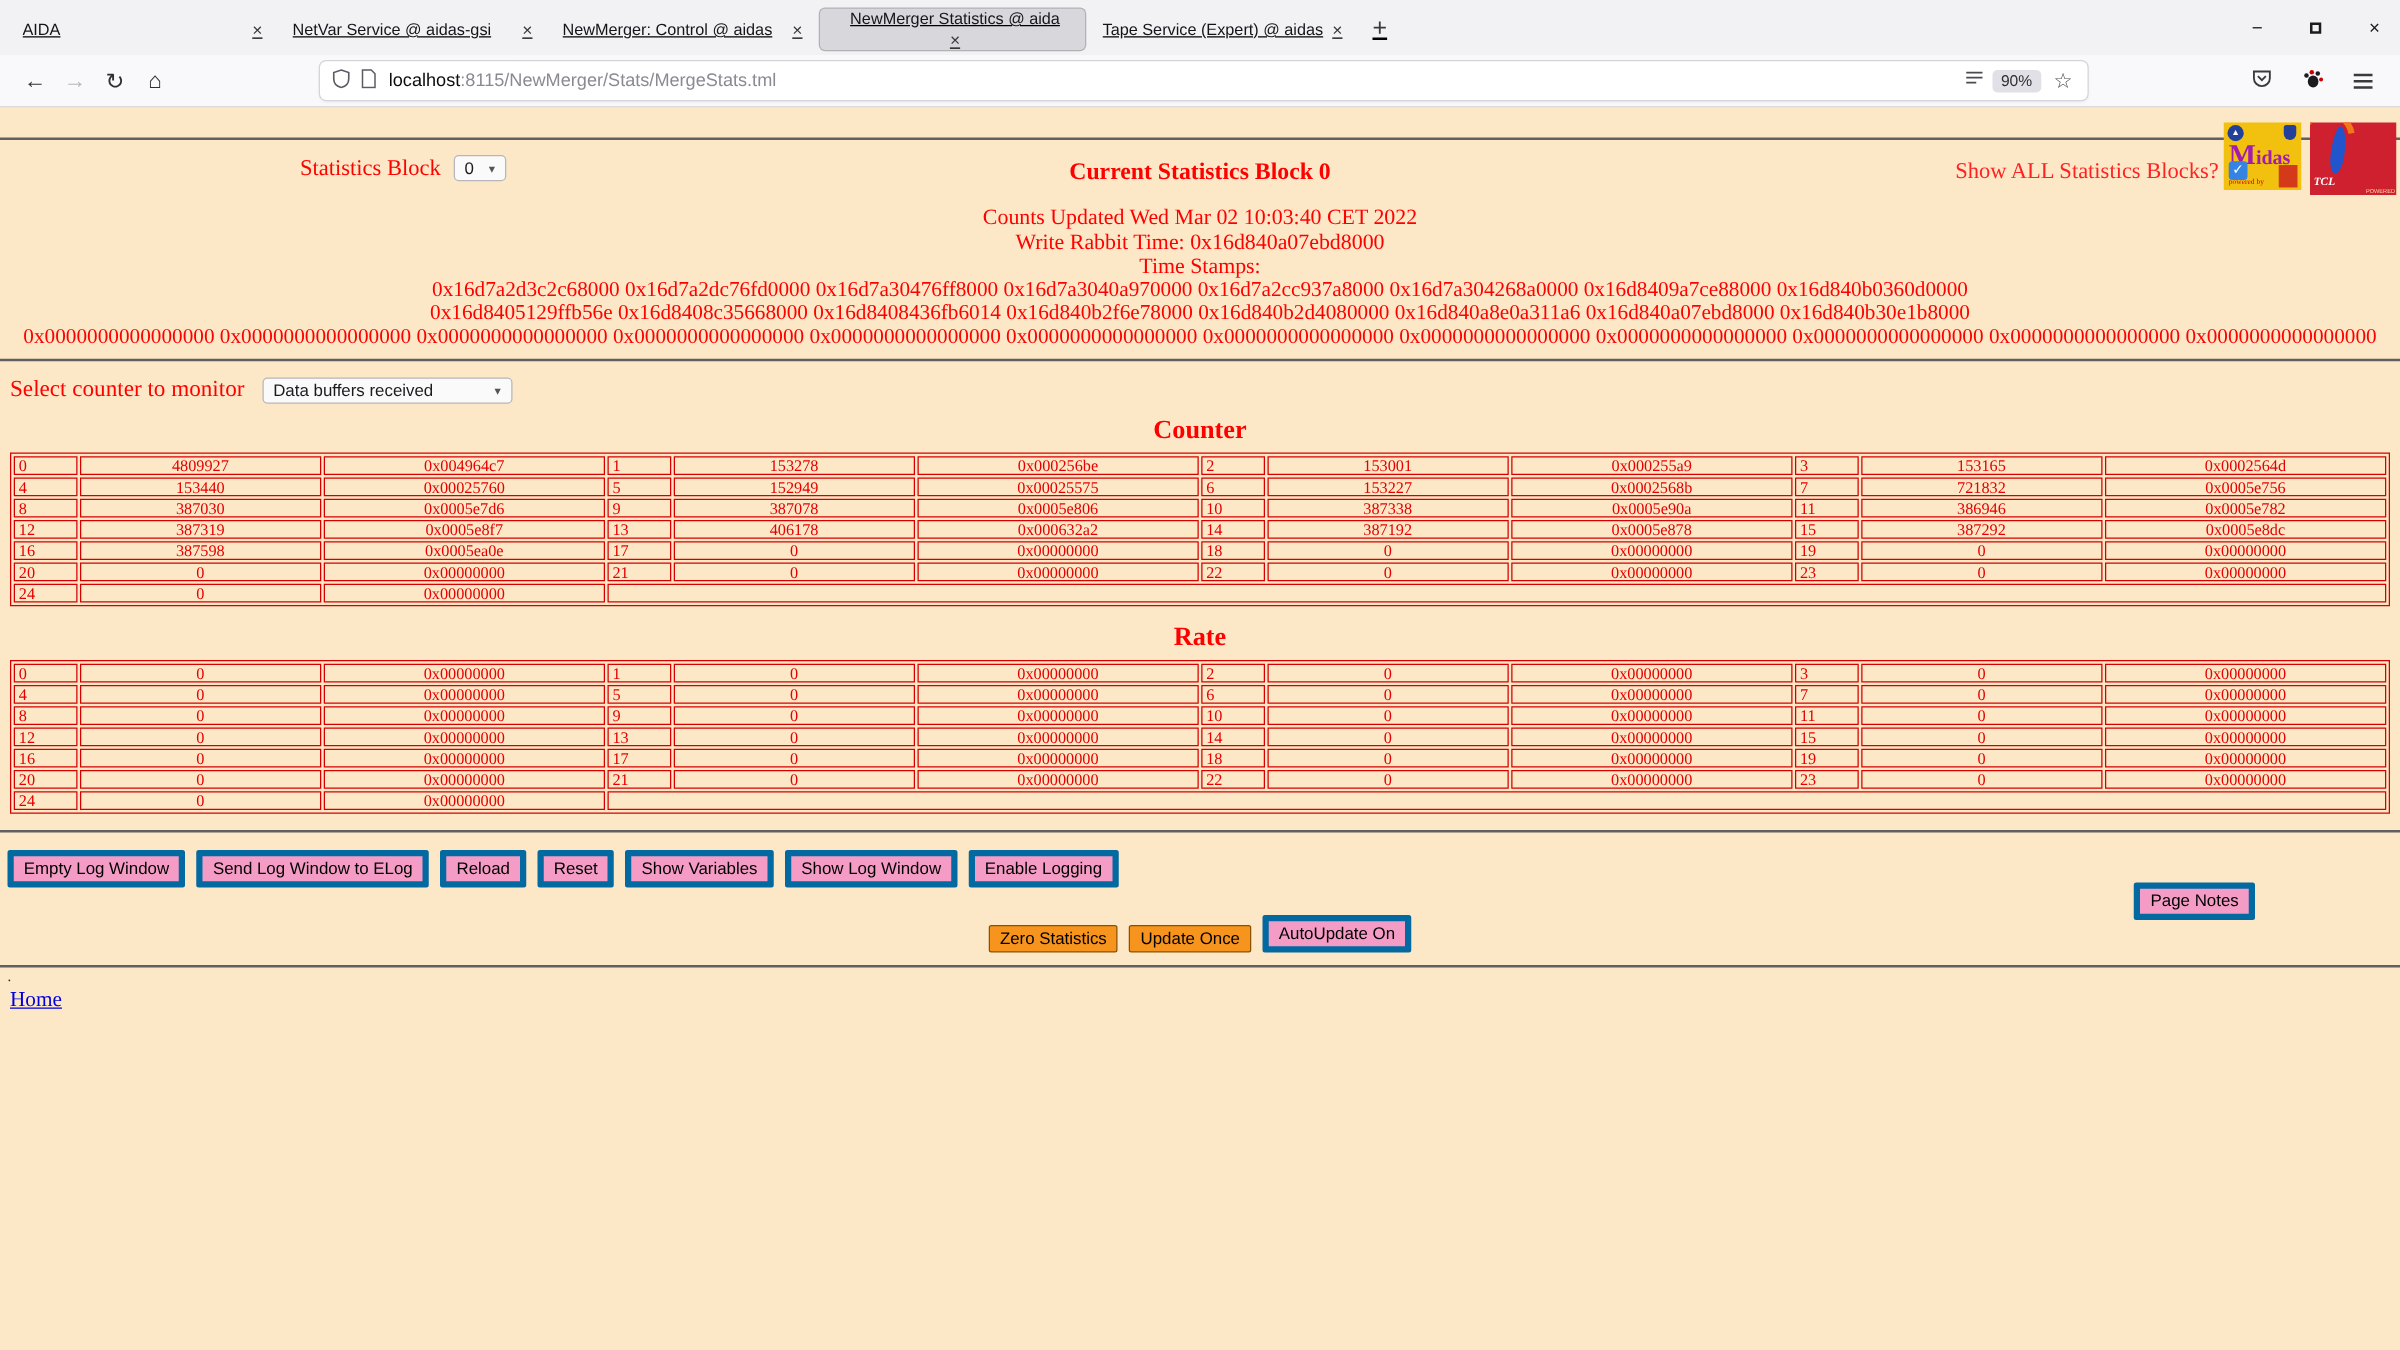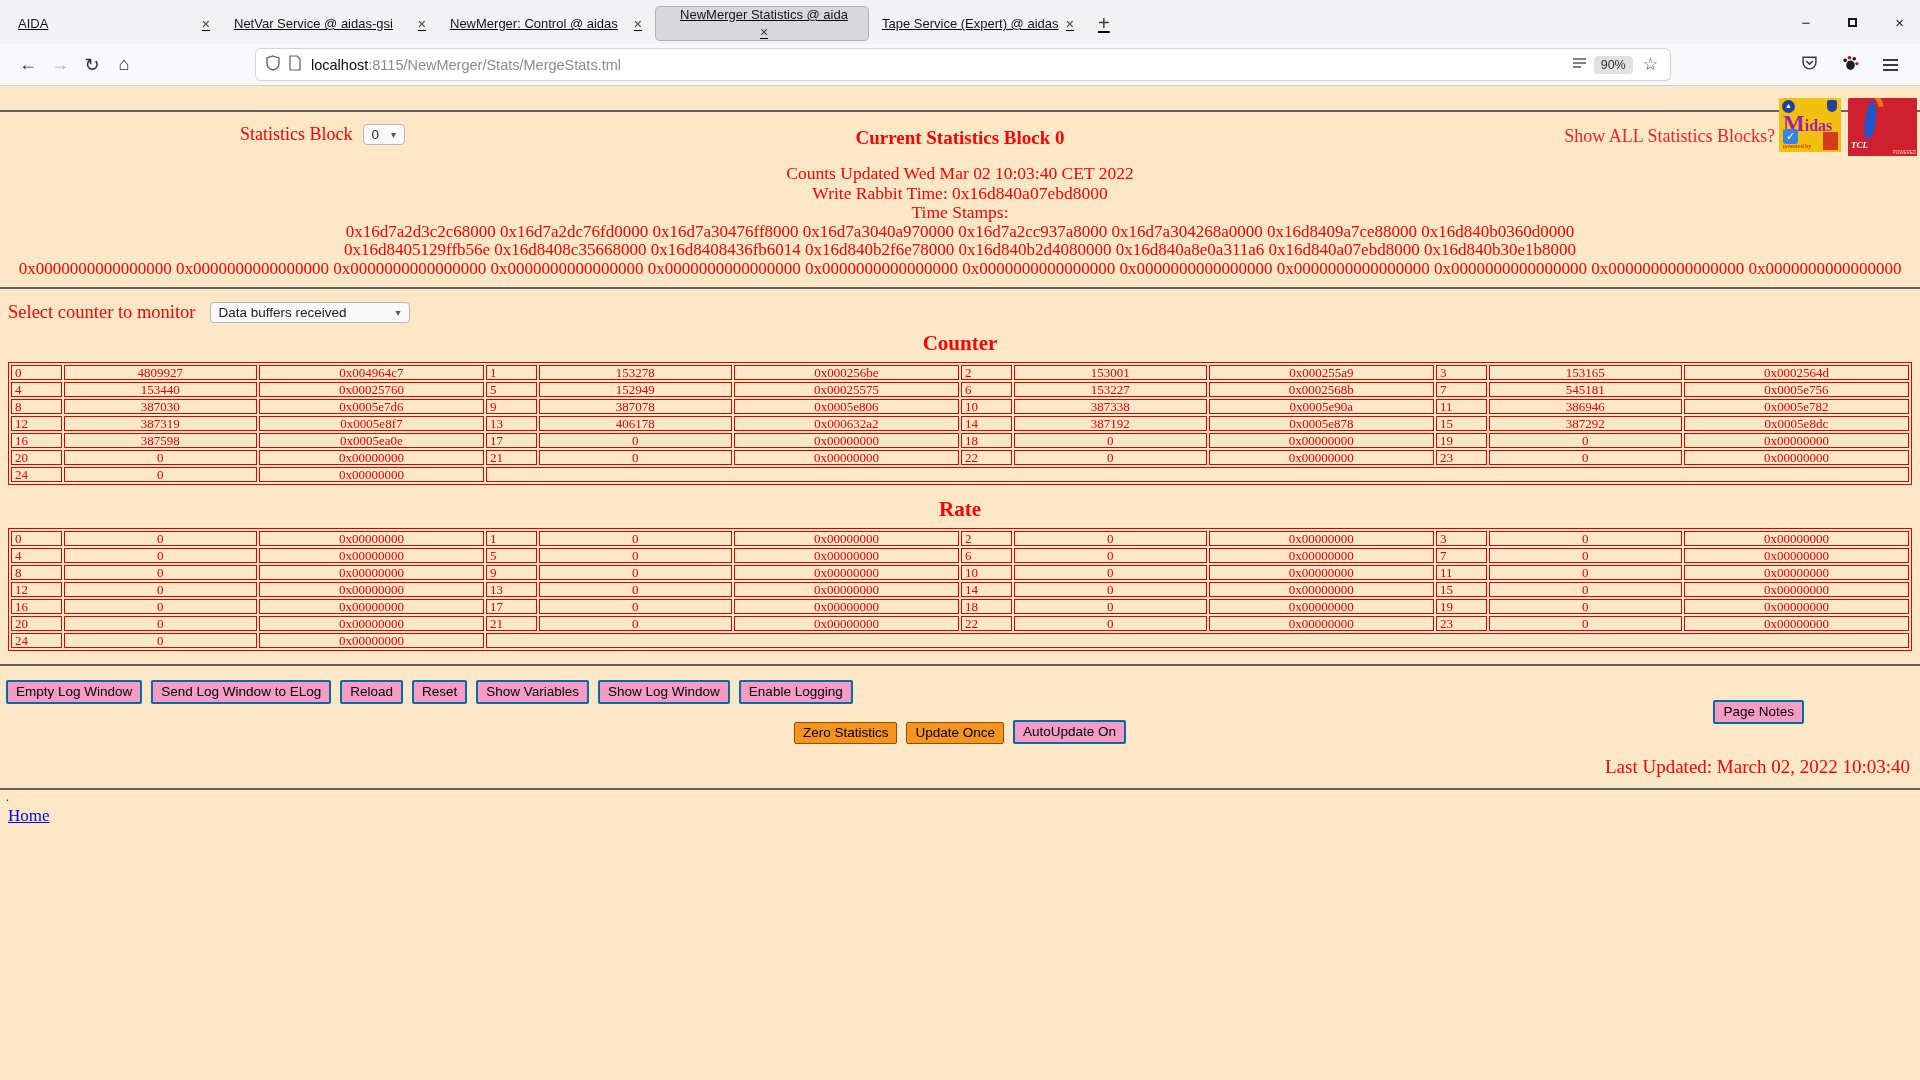--- a/index.html
+++ b/index.html
@@ -97,21 +97,21 @@
     border:1px solid #d60000; height:13px; line-height:13px;
     padding:0 3px; white-space:nowrap; overflow:hidden;
   }
   .datatable td:nth-child(3n+2), .datatable td:nth-child(3n+3) { text-align:center; }
   col.c-idx { width:2.7%; } col.c-val { width:10.3%; } col.c-hex { width:12%; }
 
   button {
     font:13.5px "Liberation Sans", sans-serif; color:#000;
     padding:2px 8px 3px; border-radius:2px; cursor:default;
   }
-  .btn-pink { background:#f59cc6; border:2px solid #0369a1; }
+  .btn-pink { background:#f59cc6; border:5px solid #0369a1; }
   .btn-orange { background:#f7941e; border:1px solid #8a5200; }
   .log-row { display:flex; gap:9px; margin:14px 0 0 6px; }
   .notes-row { display:flex; justify-content:flex-end; margin:-4px 116px 0 0; }
   .action-row { display:flex; justify-content:center; gap:9px; margin-top:-4px;align-items:flex-end; }
 
   .updated { text-align:right; color:#f00; font-size:19px; margin:12px 10px 0 0; }
   .dot { color:#222; font-size:12px; line-height:10px; margin:2px 0 0 6px; }
   .home { margin:4px 0 0 8px; font-size:17px; }
   .home a { color:#0000dd; }
 
@@ -304,21 +304,21 @@
           <td>4</td>
           <td>153440</td>
           <td>0x00025760</td>
           <td>5</td>
           <td>152949</td>
           <td>0x00025575</td>
           <td>6</td>
           <td>153227</td>
           <td>0x0002568b</td>
           <td>7</td>
-          <td>545181</td>
+          <td>721832</td>
           <td>0x0005e756</td>
         </tr>
         <tr>
           <td>8</td>
           <td>387030</td>
           <td>0x0005e7d6</td>
           <td>9</td>
           <td>387078</td>
           <td>0x0005e806</td>
           <td>10</td>
@@ -504,20 +504,19 @@
   <div class="notes-row">
     <button class="btn-pink">Page Notes</button>
   </div>
 
   <div class="action-row">
     <button class="btn-orange">Zero Statistics</button>
     <button class="btn-orange">Update Once</button>
     <button class="btn-pink">AutoUpdate On</button>
   </div>
 
-  <div class="updated">Last Updated: March 02, 2022 10:03:40</div>
 
   <hr class="hr4">
   <div class="dot">.</div>
   <div class="home">
     <a href="#">Home</a>
   </div>
 </div>
 
 </body></html>

